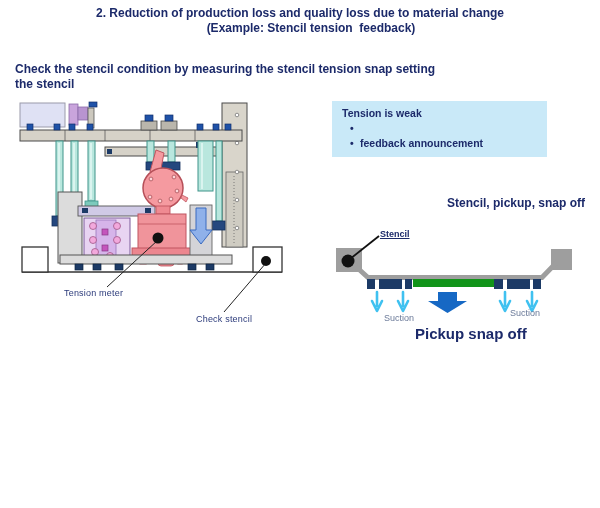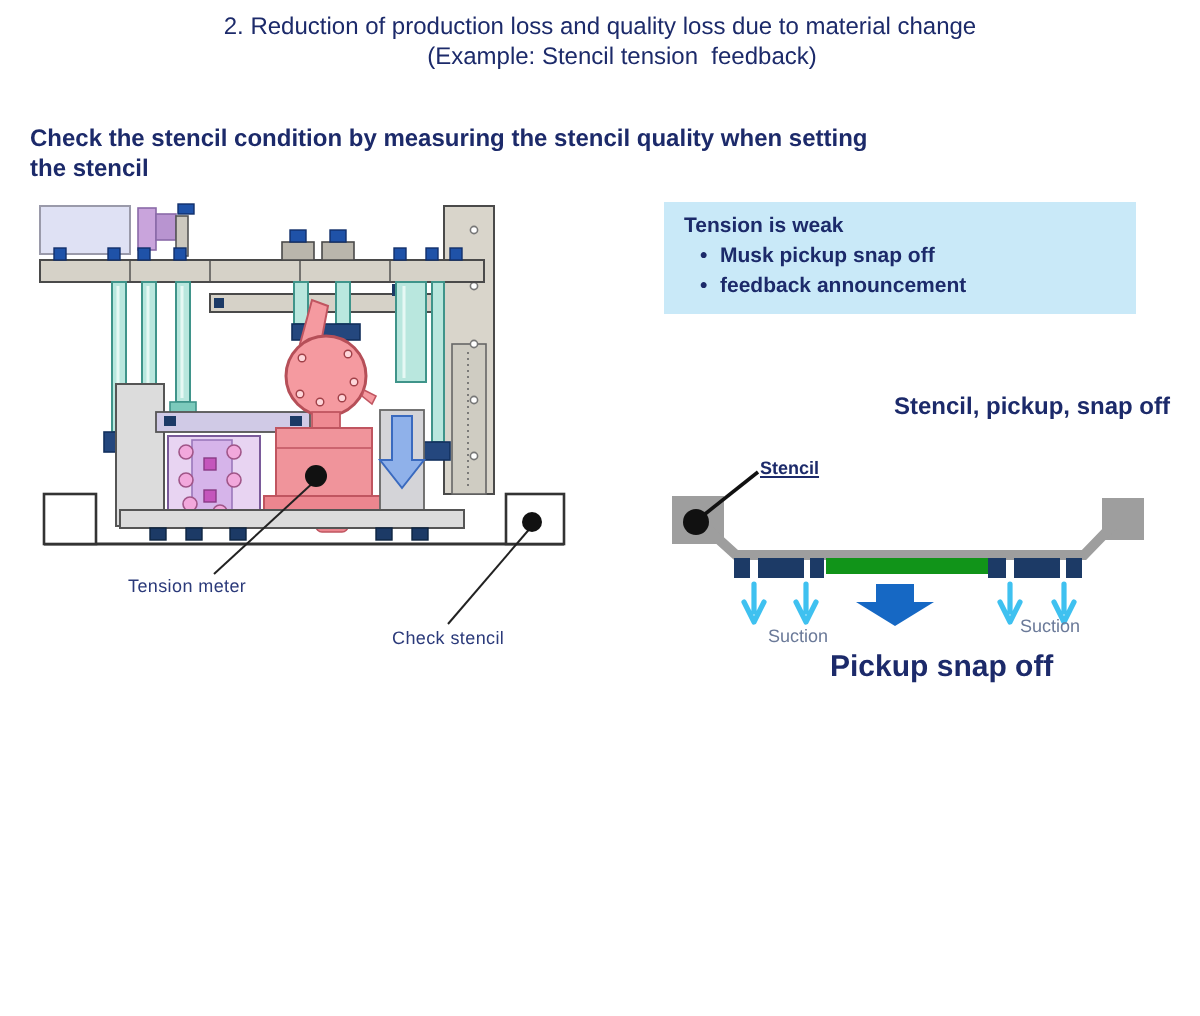--- a/index.html
+++ b/index.html
@@ -2,36 +2,36 @@
 <html><head>
 <meta charset="utf-8">
 <style>
   html,body{margin:0;padding:0;}
   body{
     width:600px;height:508px;position:relative;background:#ffffff;
     font-family:"Liberation Sans", sans-serif;overflow:hidden;
   }
   .title-block{
     position:absolute;left:0;top:6px;width:600px;text-align:center;
-    font-weight:normal;font-size:12px;line-height:15px;color:#1c2a6a;
+    font-weight:bold;font-size:12px;line-height:15px;color:#1c2a6a;
   }
   .title-line2{white-space:pre-wrap;padding-left:22px;}
   .subtitle{
     position:absolute;left:15px;top:62px;width:505px;
     font-weight:bold;font-size:12px;line-height:14.5px;color:#1c2a6a;
     white-space:pre-line;
   }
   .machine-svg{position:absolute;left:10px;top:96px;}
   .diagram-label{
     position:absolute;font-size:9px;color:#2b3a7a;letter-spacing:.2px;
   }
   .lbl-tension{left:64px;top:288px;}
   .lbl-metal{left:196px;top:314px;}
   .info-box{
-    position:absolute;left:332px;top:101px;width:236px;height:56px;
+    position:absolute;left:332px;top:101px;width:215px;height:56px;
     background:#c9e9f8;box-sizing:border-box;padding:5px 11px 0 10px;
     font-weight:bold;color:#1c2a6a;font-size:10.5px;line-height:15px;
   }
   .info-bullet{display:flex;}
   .info-bullet .marker{width:10px;margin-left:8px;flex:none;}
   .snap-heading{
     position:absolute;left:330px;top:196px;width:255px;text-align:right;
     font-weight:bold;font-size:12px;color:#1c2a6a;
   }
   .snap-svg{position:absolute;left:330px;top:225px;}
@@ -46,21 +46,21 @@
   }
 </style>
 </head>
 <body>
 
 <div class="title-block">
   <div>2. Reduction of production loss and quality loss due to material change</div>
   <div class="title-line2">(Example: Stencil tension  feedback)</div>
 </div>
 
-<div class="subtitle">Check the stencil condition by measuring the stencil quality when setting
+<div class="subtitle">Check the stencil condition by measuring the stencil tension snap setting
 the stencil</div>
 
 <svg class="machine-svg" width="300" height="246" viewBox="0 0 300 246">
 
   <g>
     <rect x="212" y="7" width="25" height="144" fill="#d9d5cb" stroke="#4a4a4a" stroke-width="1"></rect>
     <rect x="216" y="76" width="17" height="75" fill="#cfccc2" stroke="#666" stroke-width="0.8"></rect>
     <line x1="224" y1="80" x2="224" y2="148" stroke="#666" stroke-width="0.8" stroke-dasharray="1,2"></line>
     <circle cx="227" cy="19" r="1.8" fill="#fff" stroke="#777" stroke-width="0.8"></circle>
     <circle cx="227" cy="47" r="1.8" fill="#fff" stroke="#777" stroke-width="0.8"></circle>
@@ -198,21 +198,20 @@
   </g>
 </svg>
 
 <div class="diagram-label lbl-tension">Tension meter</div>
 <div class="diagram-label lbl-metal">Check stencil</div>
 
 <div class="info-box">
   <div>Tension is weak</div>
   <div class="info-bullet">
     <span class="marker">•</span>
-    <span>Musk pickup snap off</span>
   </div>
   <div class="info-bullet">
     <span class="marker">•</span>
     <span>feedback announcement</span>
   </div>
 </div>
 
 <div class="snap-heading">Stencil, pickup, snap off</div>
 
 <svg class="snap-svg" width="250" height="115" viewBox="0 0 250 115">

